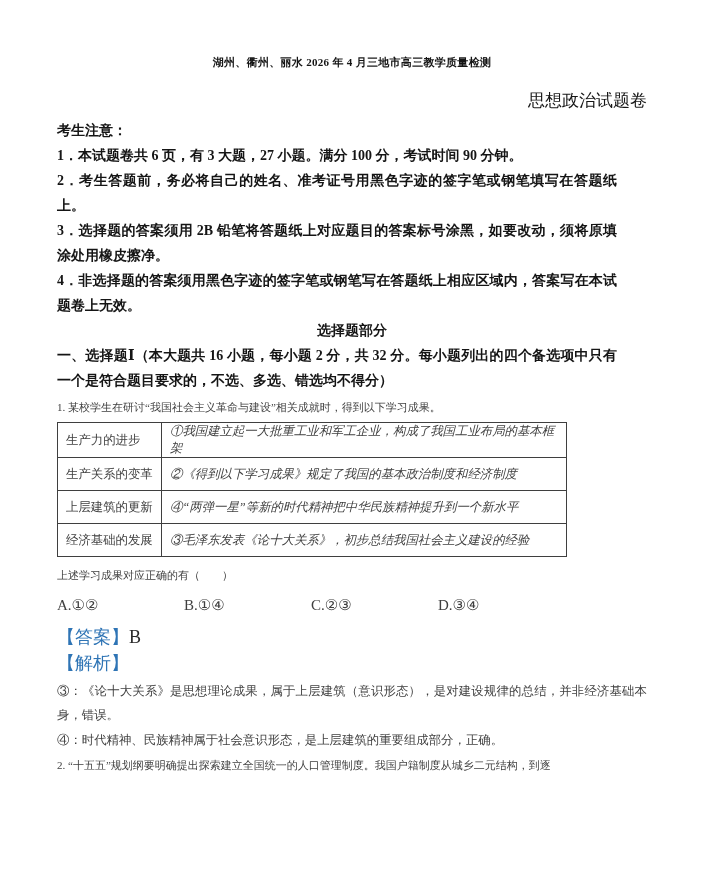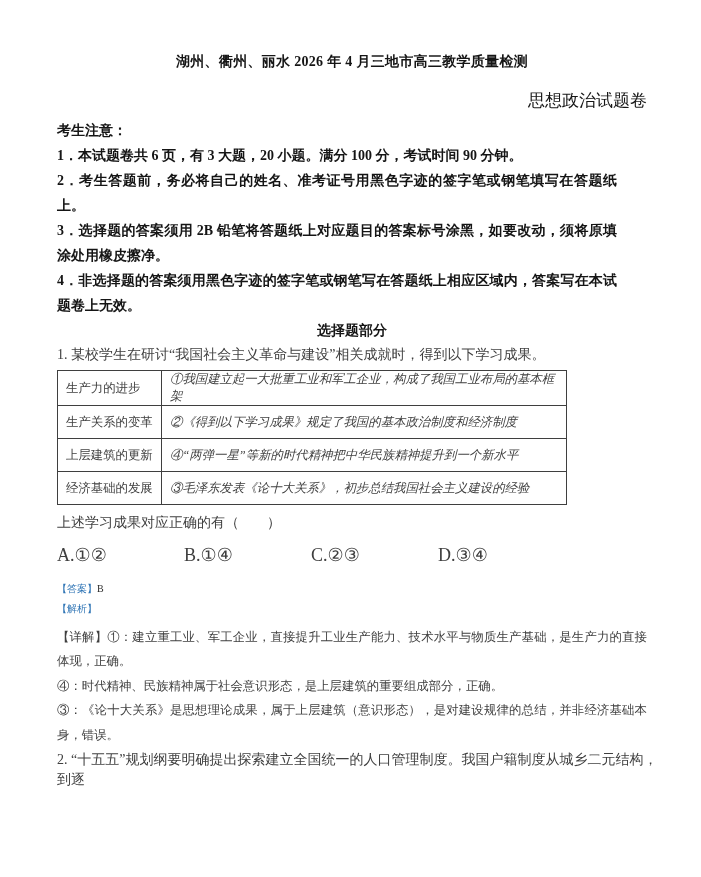--- a/index.html
+++ b/index.html
@@ -8,21 +8,21 @@
     width: 701px;
     height: 877px;
     background: #ffffff;
     box-sizing: border-box;
     padding: 50px 54px 0 57px;
     overflow: hidden;
     font-family: "Liberation Serif", "DejaVu Serif", serif;
     color: #151515;
   }
   .doc-title {
-    font-size: 14px;
+    font-size: 11px;
     font-weight: bold;
     text-align: center;
     line-height: 24px;
     margin: 0 0 15px 0;
     letter-spacing: 0.3px;
   }
   .doc-subtitle {
     font-size: 17px;
     font-weight: normal;
     text-align: right;
@@ -48,21 +48,21 @@
   }
   .section-intro {
     font-size: 14px;
     font-weight: bold;
     line-height: 25px;
     margin: 0 0 4px 0;
     text-align: justify;
     padding-right: 30px;
   }
   .q-stem {
-    font-size: 14px;
+    font-size: 11px;
     color: #3f3f3f;
     line-height: 20px;
     margin: 3px 0 2px 0;
   }
   table.study-table {
     border-collapse: collapse;
     margin: 5px 0 8px 0;
     table-layout: fixed;
   }
   table.study-table td {
@@ -71,33 +71,33 @@
     font-size: 12.4px;
     color: #3f3f3f;
     padding: 0 8px;
     vertical-align: middle;
   }
   td.col-label { width: 87px; }
   td.col-content { width: 388px; font-style: italic; }
   .options-row {
     display: flex;
     margin: 11px 0 4px 0;
-    font-size: 18px;
+    font-size: 15px;
     color: #3f3f3f;
   }
   .options-row .option { flex: 0 0 127px; }
   .answer-line {
     margin: 13px 0 0 0;
-    font-size: 10px;
+    font-size: 18px;
     line-height: 20px;
     color: #2a2a2a;
   }
   .analysis-line {
-    margin: 0 0 6px 0;
-    font-size: 10px;
+    margin: 6px 0 6px 0;
+    font-size: 18px;
     line-height: 20px;
   }
   .blue { color: var(--accent, #2e74b5); }
   .detail {
     margin: 0;
     font-size: 12.4px;
     color: #3f3f3f;
     line-height: 24.4px;
     text-align: justify;
   }
@@ -109,27 +109,28 @@
 </head>
 <body>
 
 <div class="page">
 
   <h1 class="doc-title">湖州、衢州、丽水 2026 年 4 月三地市高三教学质量检测</h1>
   <h2 class="doc-subtitle">思想政治试题卷</h2>
 
   <div class="notice">
     <p class="notice-header">考生注意：</p>
-    <p class="notice-item">1．本试题卷共 6 页，有 3 大题，20 小题。满分 100 分，考试时间 90 分钟。</p>
+    <p class="notice-item">1．本试题卷共 6 页，有 3 大题，27 小题。满分 100 分，考试时间 90 分钟。</p>
     <p class="notice-item">2．考生答题前，务必将自己的姓名、准考证号用黑色字迹的签字笔或钢笔填写在答题纸上。</p>
     <p class="notice-item">3．选择题的答案须用 2B 铅笔将答题纸上对应题目的答案标号涂黑，如要改动，须将原填涂处用橡皮擦净。</p>
     <p class="notice-item">4．非选择题的答案须用黑色字迹的签字笔或钢笔写在答题纸上相应区域内，答案写在本试题卷上无效。</p>
   </div>
 
   <p class="part-header">选择题部分</p>
+  <p class="section-intro">一、选择题Ⅰ（本大题共 16 小题，每小题 2 分，共 32 分。每小题列出的四个备选项中只有一个是符合题目要求的，不选、多选、错选均不得分）</p>
 
   <div class="question">
     <p class="q-stem">1. 某校学生在研讨“我国社会主义革命与建设”相关成就时，得到以下学习成果。</p>
 
     <table class="study-table">
       <tbody>
         <tr>
           <td class="col-label">生产力的进步</td>
           <td class="col-content">①我国建立起一大批重工业和军工企业，构成了我国工业布局的基本框架</td>
         </tr>
@@ -154,20 +155,19 @@
       <span class="option">A.①②</span>
       <span class="option">B.①④</span>
       <span class="option">C.②③</span>
       <span class="option">D.③④</span>
     </div>
 
     <p class="answer-line"><span class="blue">【答案】</span><span>B</span></p>
 
     <p class="analysis-line"><span class="blue">【解析】</span></p>
 
-    <p class="detail">【详解】①：建立重工业、军工企业，直接提升工业生产能力、技术水平与物质生产基础，是生产力的直接体现，正确。</p>
+    <p class="detail">③：《论十大关系》是思想理论成果，属于上层建筑（意识形态），是对建设规律的总结，并非经济基础本身，错误。</p>
     <p class="detail">④：时代精神、民族精神属于社会意识形态，是上层建筑的重要组成部分，正确。</p>
-    <p class="detail">③：《论十大关系》是思想理论成果，属于上层建筑（意识形态），是对建设规律的总结，并非经济基础本身，错误。</p>
   </div>
 
   <p class="q-stem q2-stem">2. “十五五”规划纲要明确提出探索建立全国统一的人口管理制度。我国户籍制度从城乡二元结构，到逐</p>
 
 </div>
 
 </body></html>

